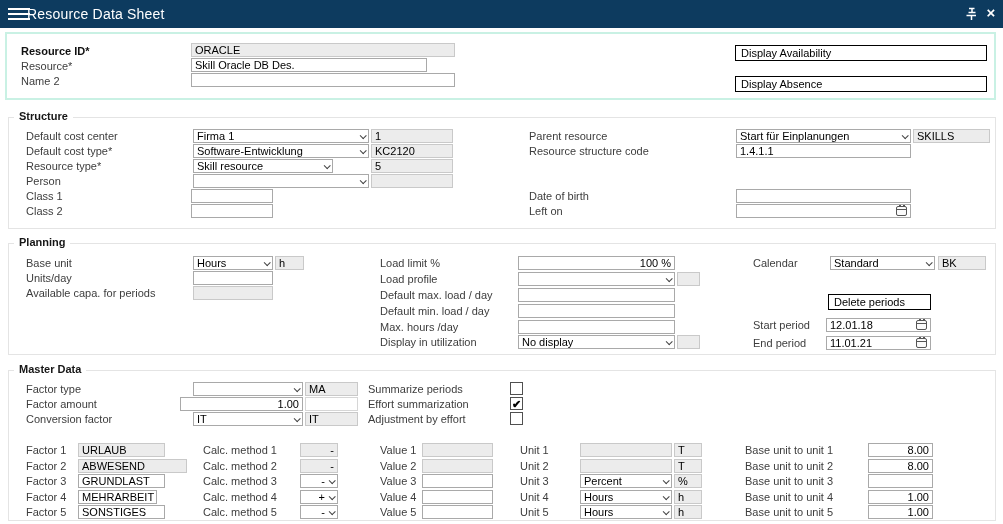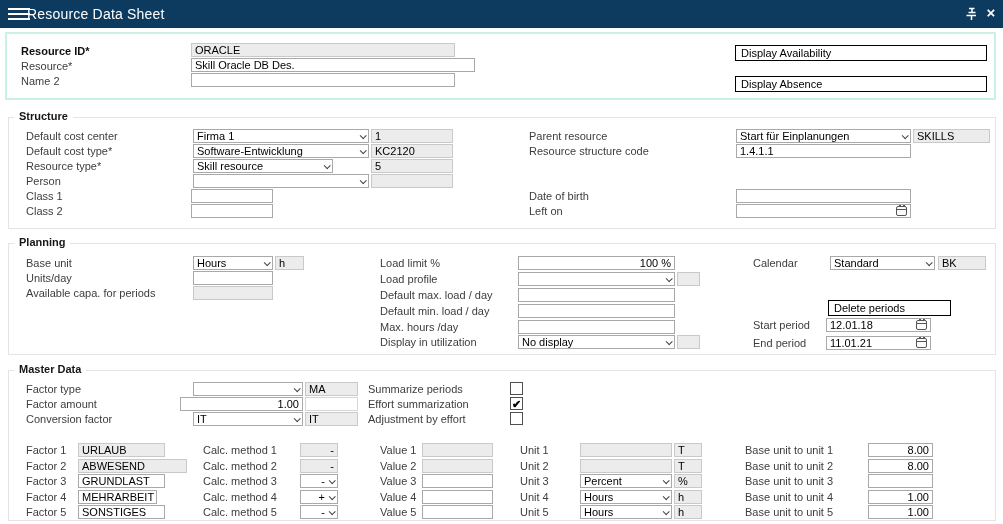--- a/index.html
+++ b/index.html
@@ -65,21 +65,21 @@
         </svg>
     </span>
     <span class="close-icon">×</span>
   </div>
 
   <div class="mintbox"></div>
   <span class="lbl b" style="left:13px;top:45px">Resource ID*</span>
   <span class="lbl" style="left:13px;top:60px">Resource*</span>
   <span class="lbl" style="left:13px;top:75px">Name 2</span>
   <div class="fld ro" style="left:191px;top:43px;width:264px">ORACLE</div>
-  <div class="fld" style="left:191px;top:58px;width:284px">Skill Oracle DB Des.</div>
+  <div class="fld" style="left:191px;top:58px;width:236px">Skill Oracle DB Des.</div>
   <div class="fld" style="left:191px;top:73px;width:264px"></div>
   <button class="btn" style="left:735px;top:45px;width:252px">Display Availability</button>
   <button class="btn" style="left:735px;top:76px;width:252px">Display Absence</button>
 
   <div class="fs" style="left:8px;top:117px;width:988px;height:112px"></div>
   <span class="legend" style="left:14px;top:110px">Structure</span>
 
   <span class="lbl" style="left:18px;top:130px">Default cost center</span>
   <span class="lbl" style="left:18px;top:145px">Default cost type*</span>
   <span class="lbl" style="left:18px;top:160px">Resource type*</span>
@@ -162,21 +162,21 @@
       <i class="chev"></i>
     </div>
   <div class="fld ro" style="left:677px;top:335px;width:23px"></div>
 
   <span class="lbl" style="left:745px;top:257px">Calendar</span>
   <div class="fld" style="left:830px;top:256px;width:105px">
       <span class="ddval">Standard</span>
       <i class="chev"></i>
     </div>
   <div class="fld ro" style="left:938px;top:256px;width:48px">BK</div>
-  <button class="btn" style="left:828px;top:300px;width:123px">Delete periods</button>
+  <button class="btn" style="left:828px;top:294px;width:103px">Delete periods</button>
   <span class="lbl" style="left:745px;top:319px">Start period</span>
   <div class="fld" style="left:826px;top:318px;width:105px">
       <span>12.01.18</span>
       <span class="cal-icon"></span>
     </div>
   <span class="lbl" style="left:745px;top:337px">End period</span>
   <div class="fld" style="left:826px;top:336px;width:105px">
       <span>11.01.21</span>
       <span class="cal-icon"></span>
     </div>

